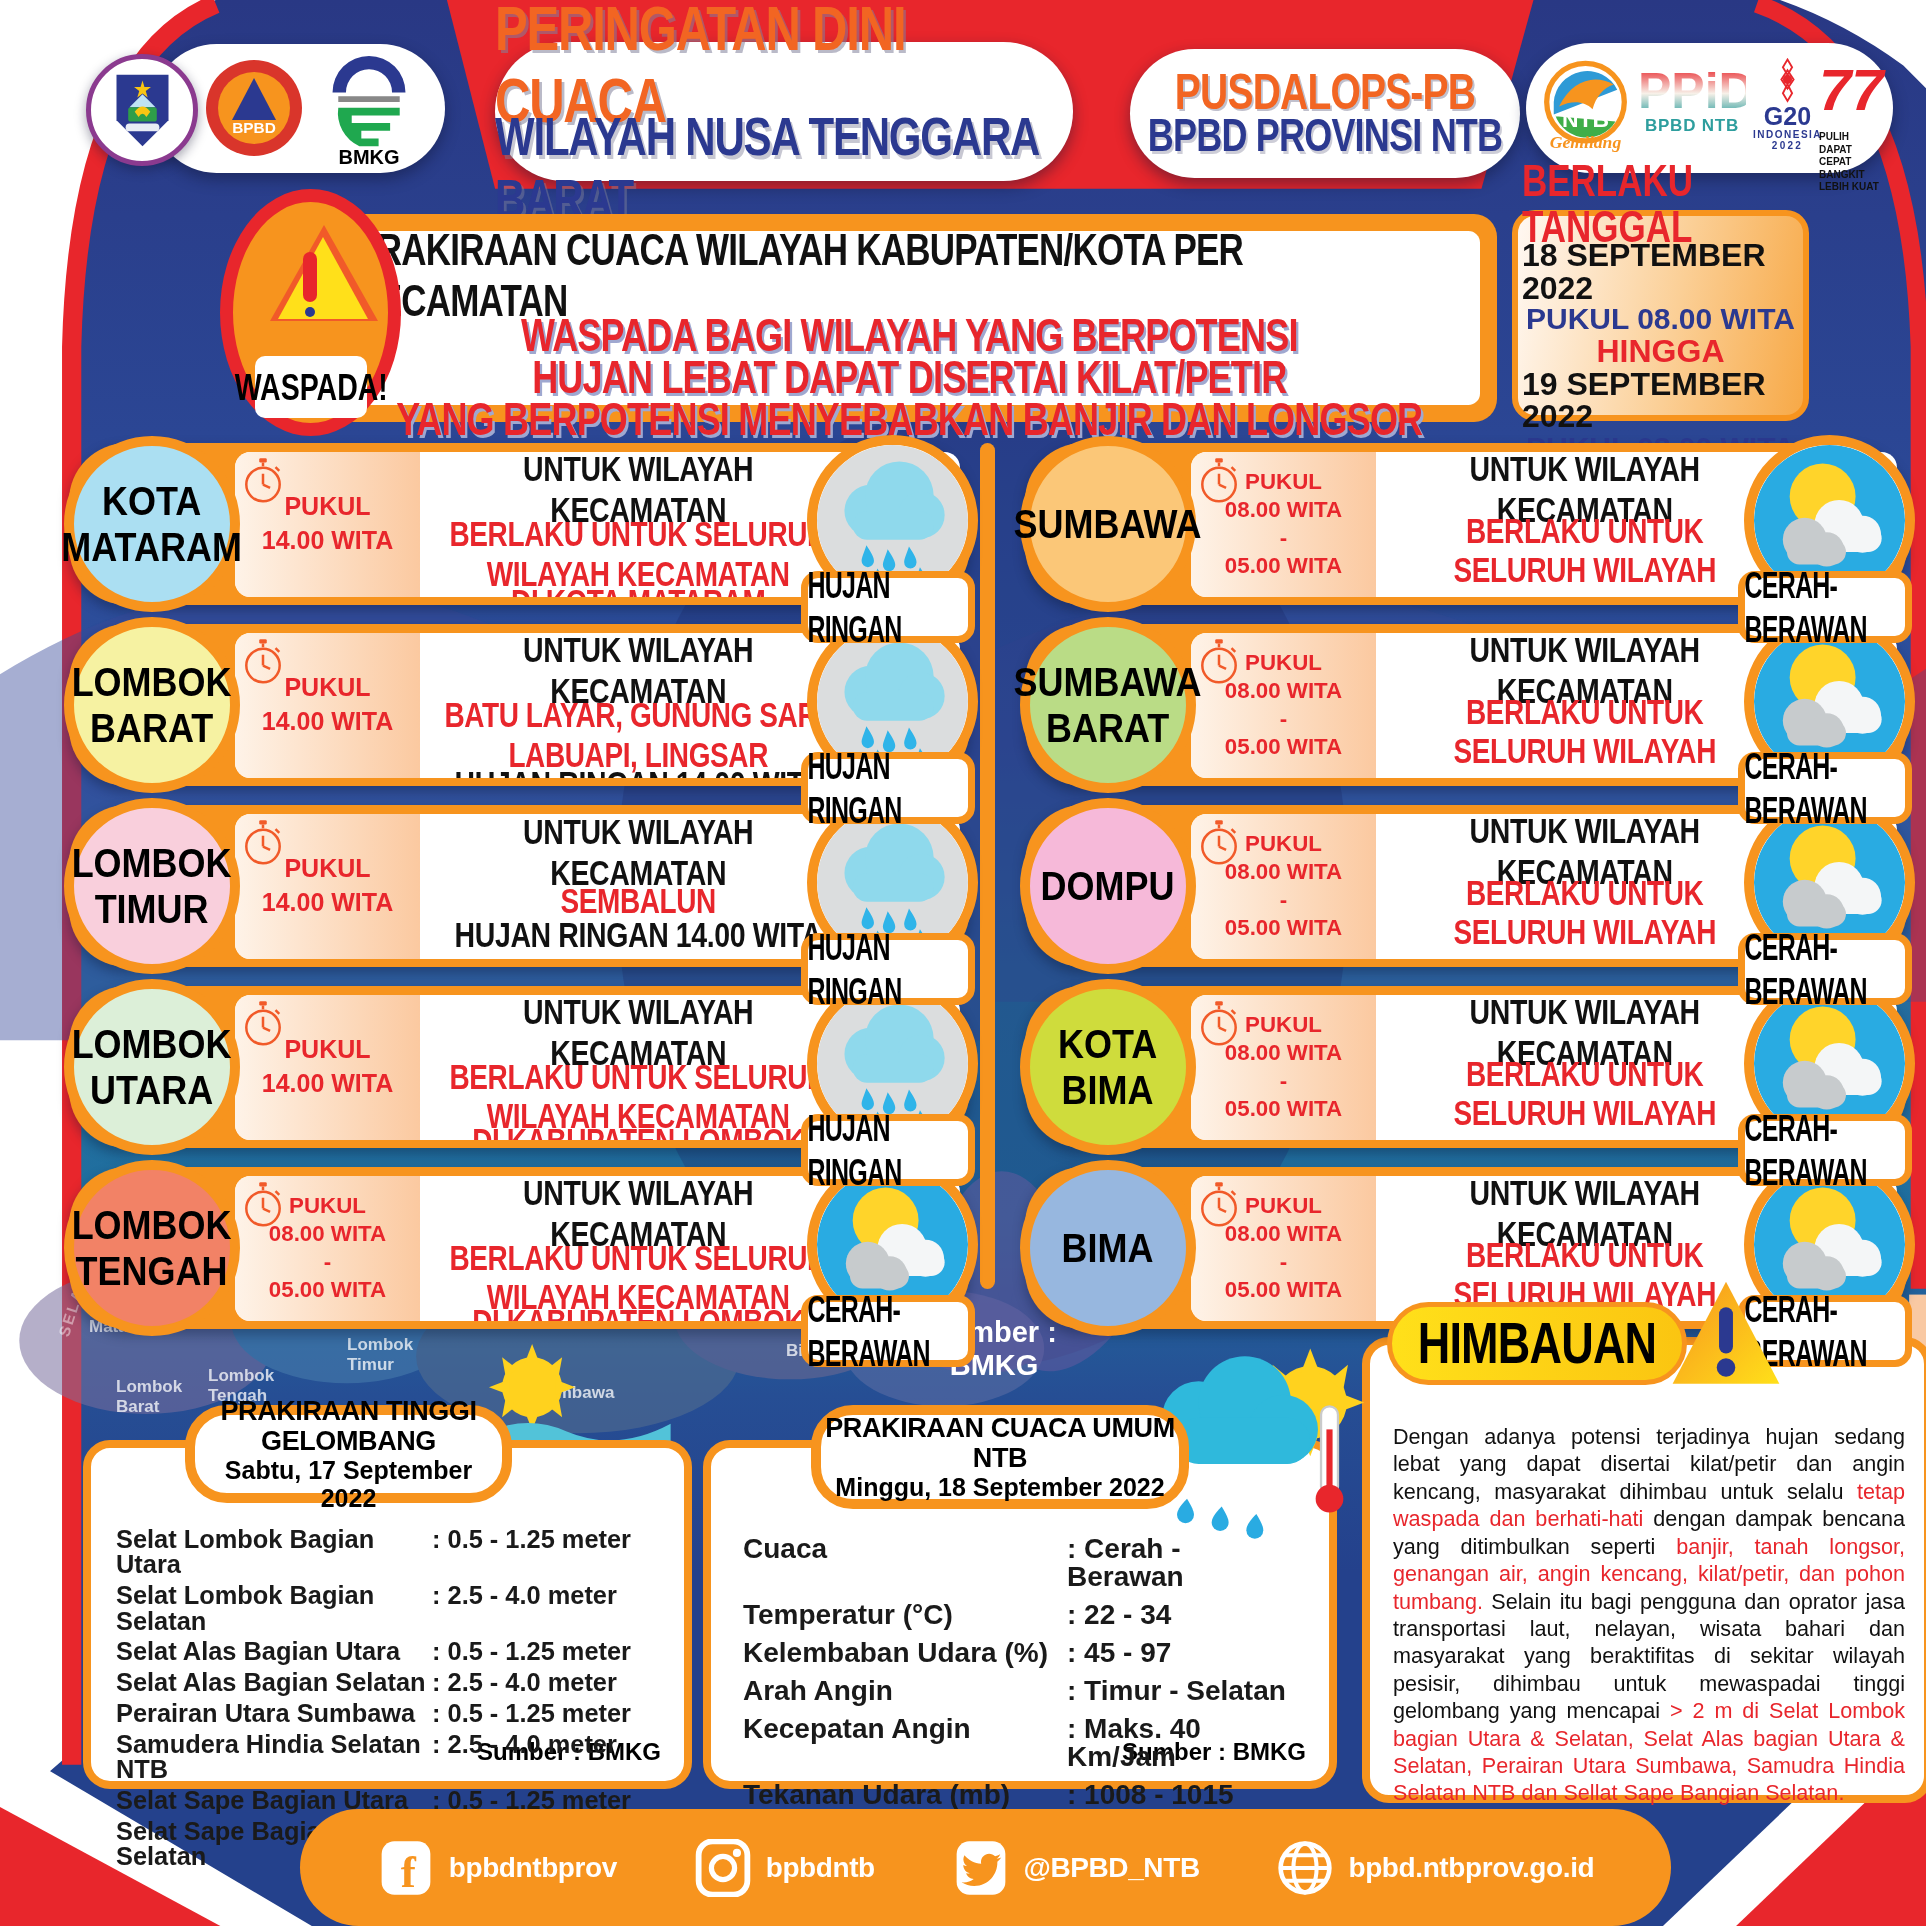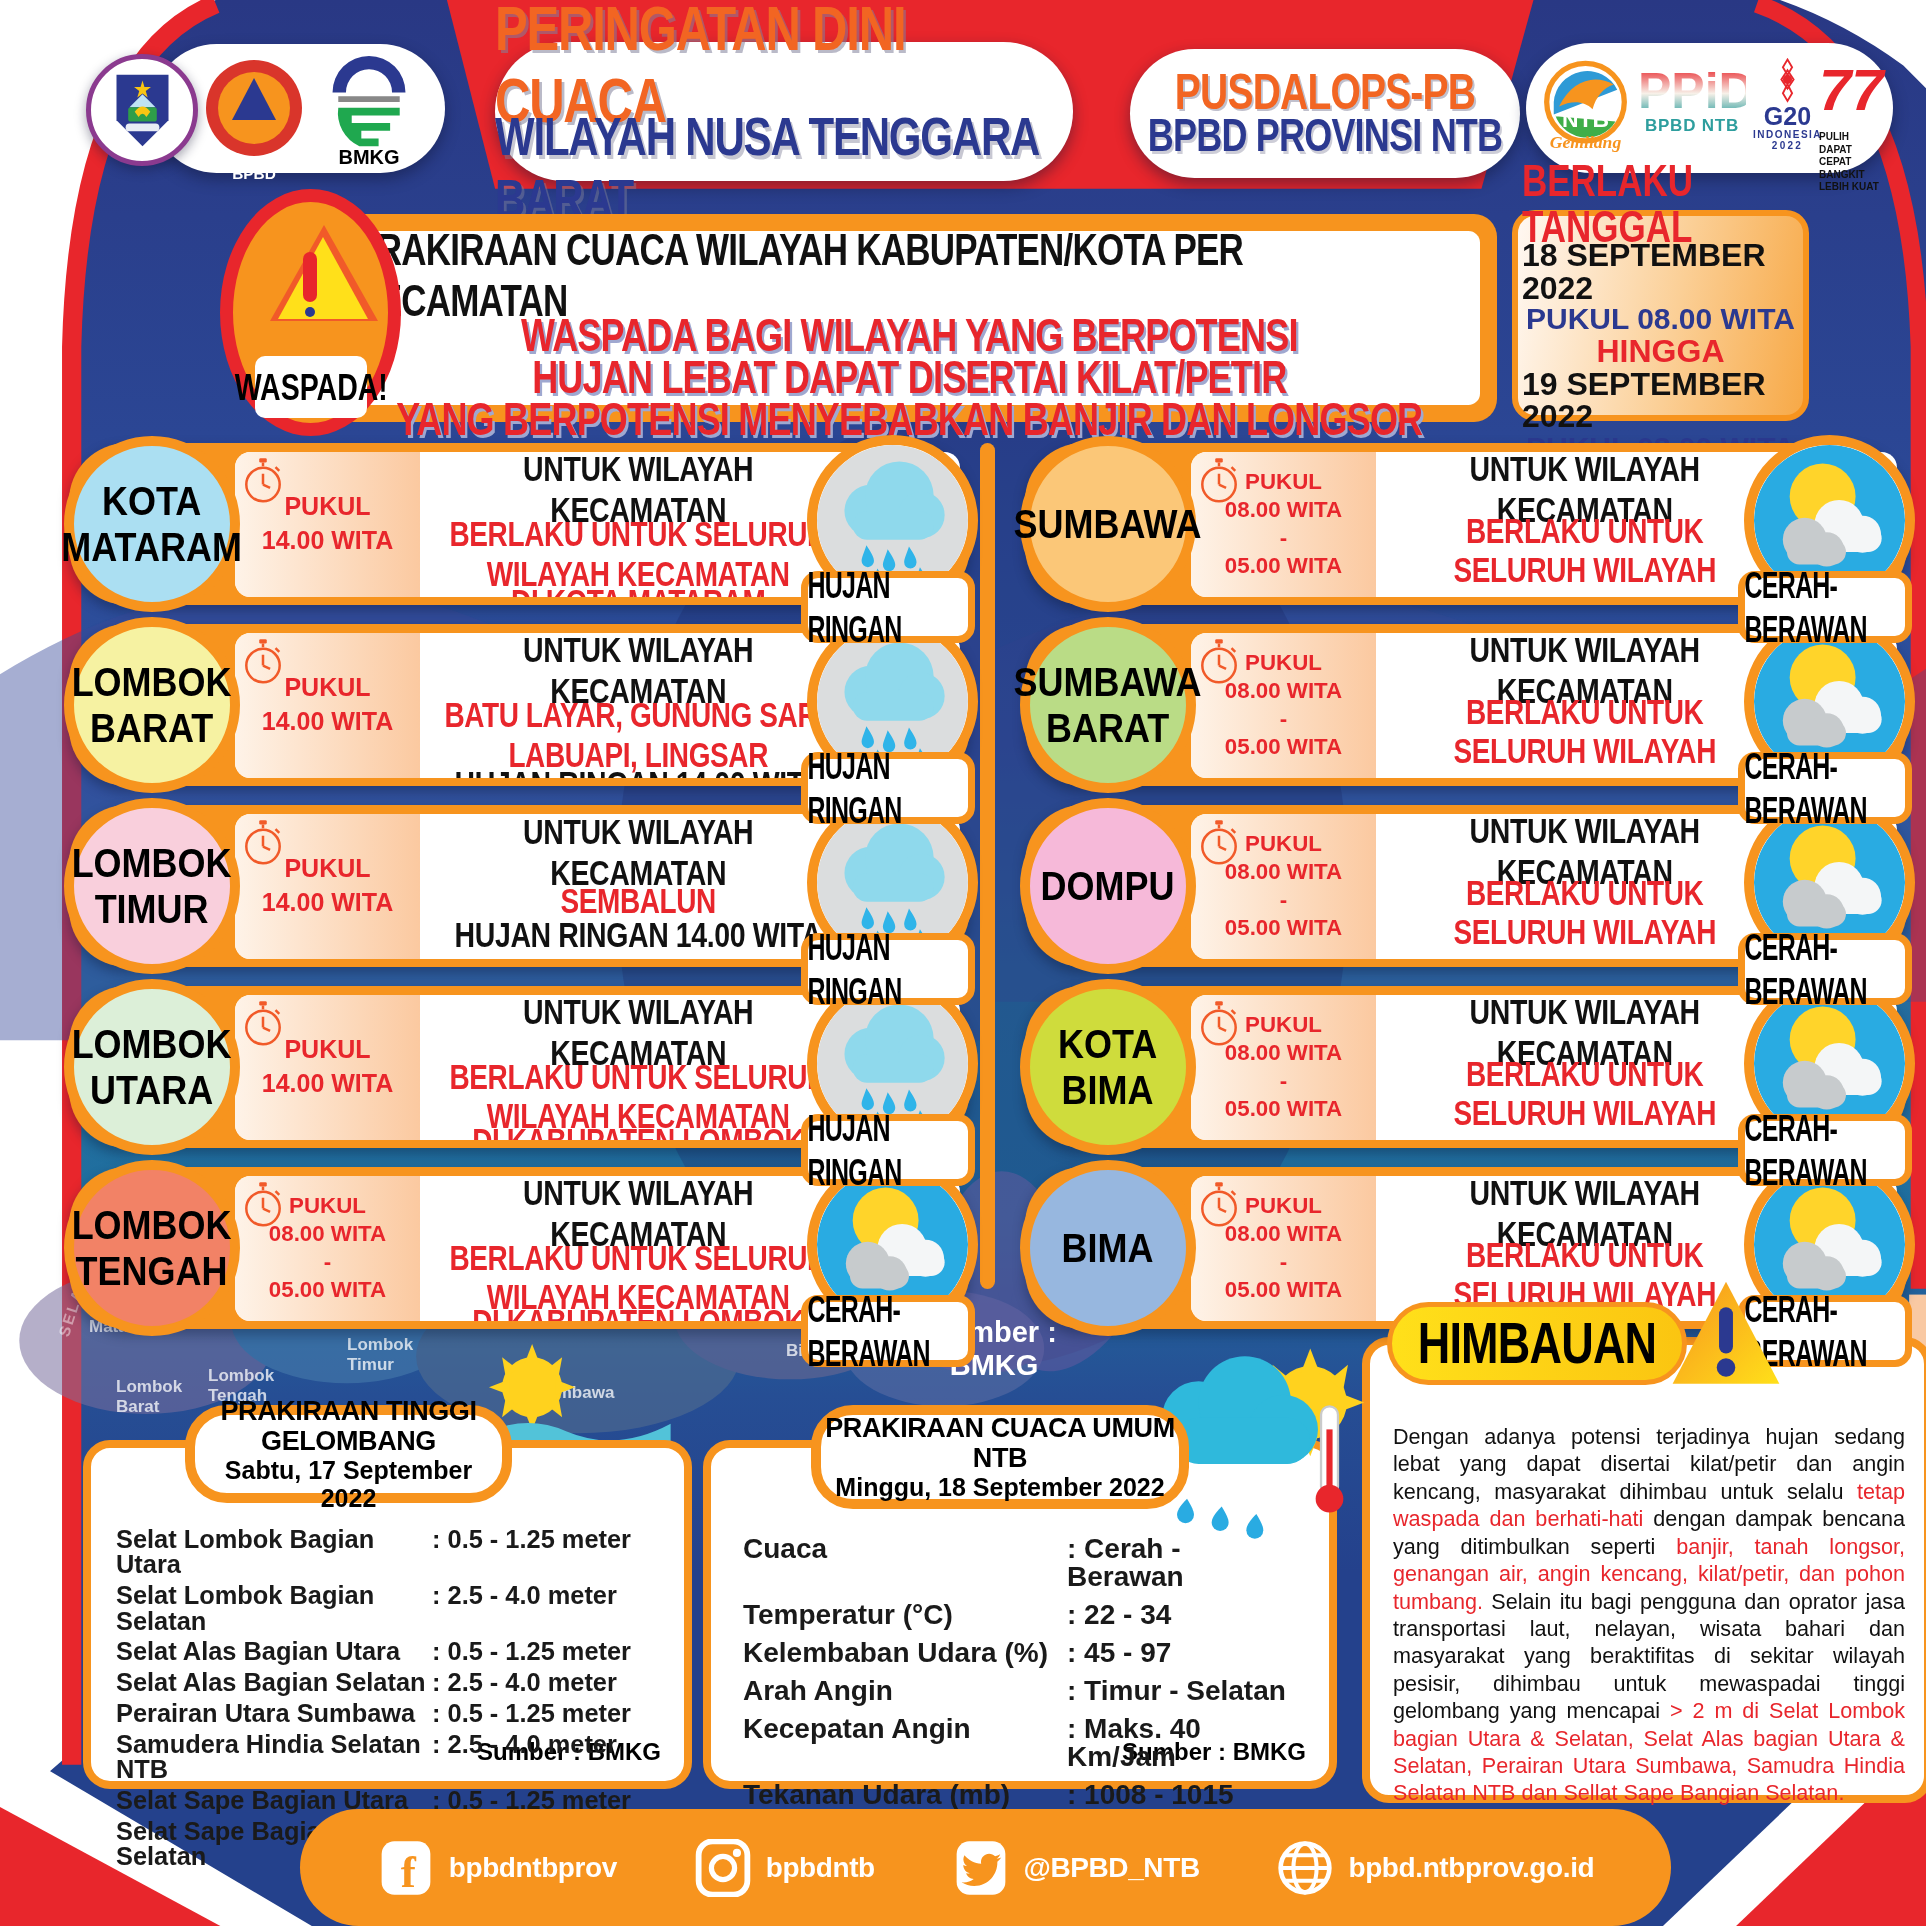--- a/index.html
+++ b/index.html
@@ -154,21 +154,21 @@
   <div class="selat" style="left:11.6px;top:1256px;">SELAT LOMBOK</div>
 
   <div class="pill" style="left:152px;top:44px;width:293px;height:129px;">
 
     <div class="abs" style="left:52px;top:13.5px;width:100px;height:100px;">
       <svg viewBox="0 0 100 100" width="100" height="100">
         <circle cx="50" cy="50" r="48" fill="#D9352B"></circle>
         <circle cx="50" cy="50" r="36" fill="#F7941E"></circle>
         <path d="M50,20 L72,62 L28,62 Z" fill="#2B3990"></path>
       </svg>
-      <div class="abs" style="left:0;top:61px;width:100px;text-align:center;font-size:15.4px;font-weight:900;color:#fff;margin-top:46px;">BPBD</div>
+      <div class="abs" style="left:0;top:61px;width:100px;text-align:center;font-size:15.4px;font-weight:900;color:#fff;">BPBD</div>
     </div>
 
     <div class="abs" style="left:169px;top:9.6px;width:96px;height:112px;">
       <svg viewBox="0 0 100 100" width="96" height="96">
         <path d="M50,2 a38,38 0 0 1 38,38 l-14,0 a24,24 0 0 0 -48,0 l-14,0 a38,38 0 0 1 38,-38Z" fill="#2B3990"></path>
         <rect x="18" y="44" width="64" height="6" fill="#888"></rect>
         <path d="M18,56 h64 v8 h-50 v8 h40 v8 h-30 v8 h18 v8 h-20 a38,38 0 0 1 -22,-40Z" fill="#1FA84F"></path>
       </svg>
       <div class="abs" style="left:0;top:92px;width:96px;text-align:center;font-size:20px;font-weight:900;color:#000;">BMKG</div>
     </div>

